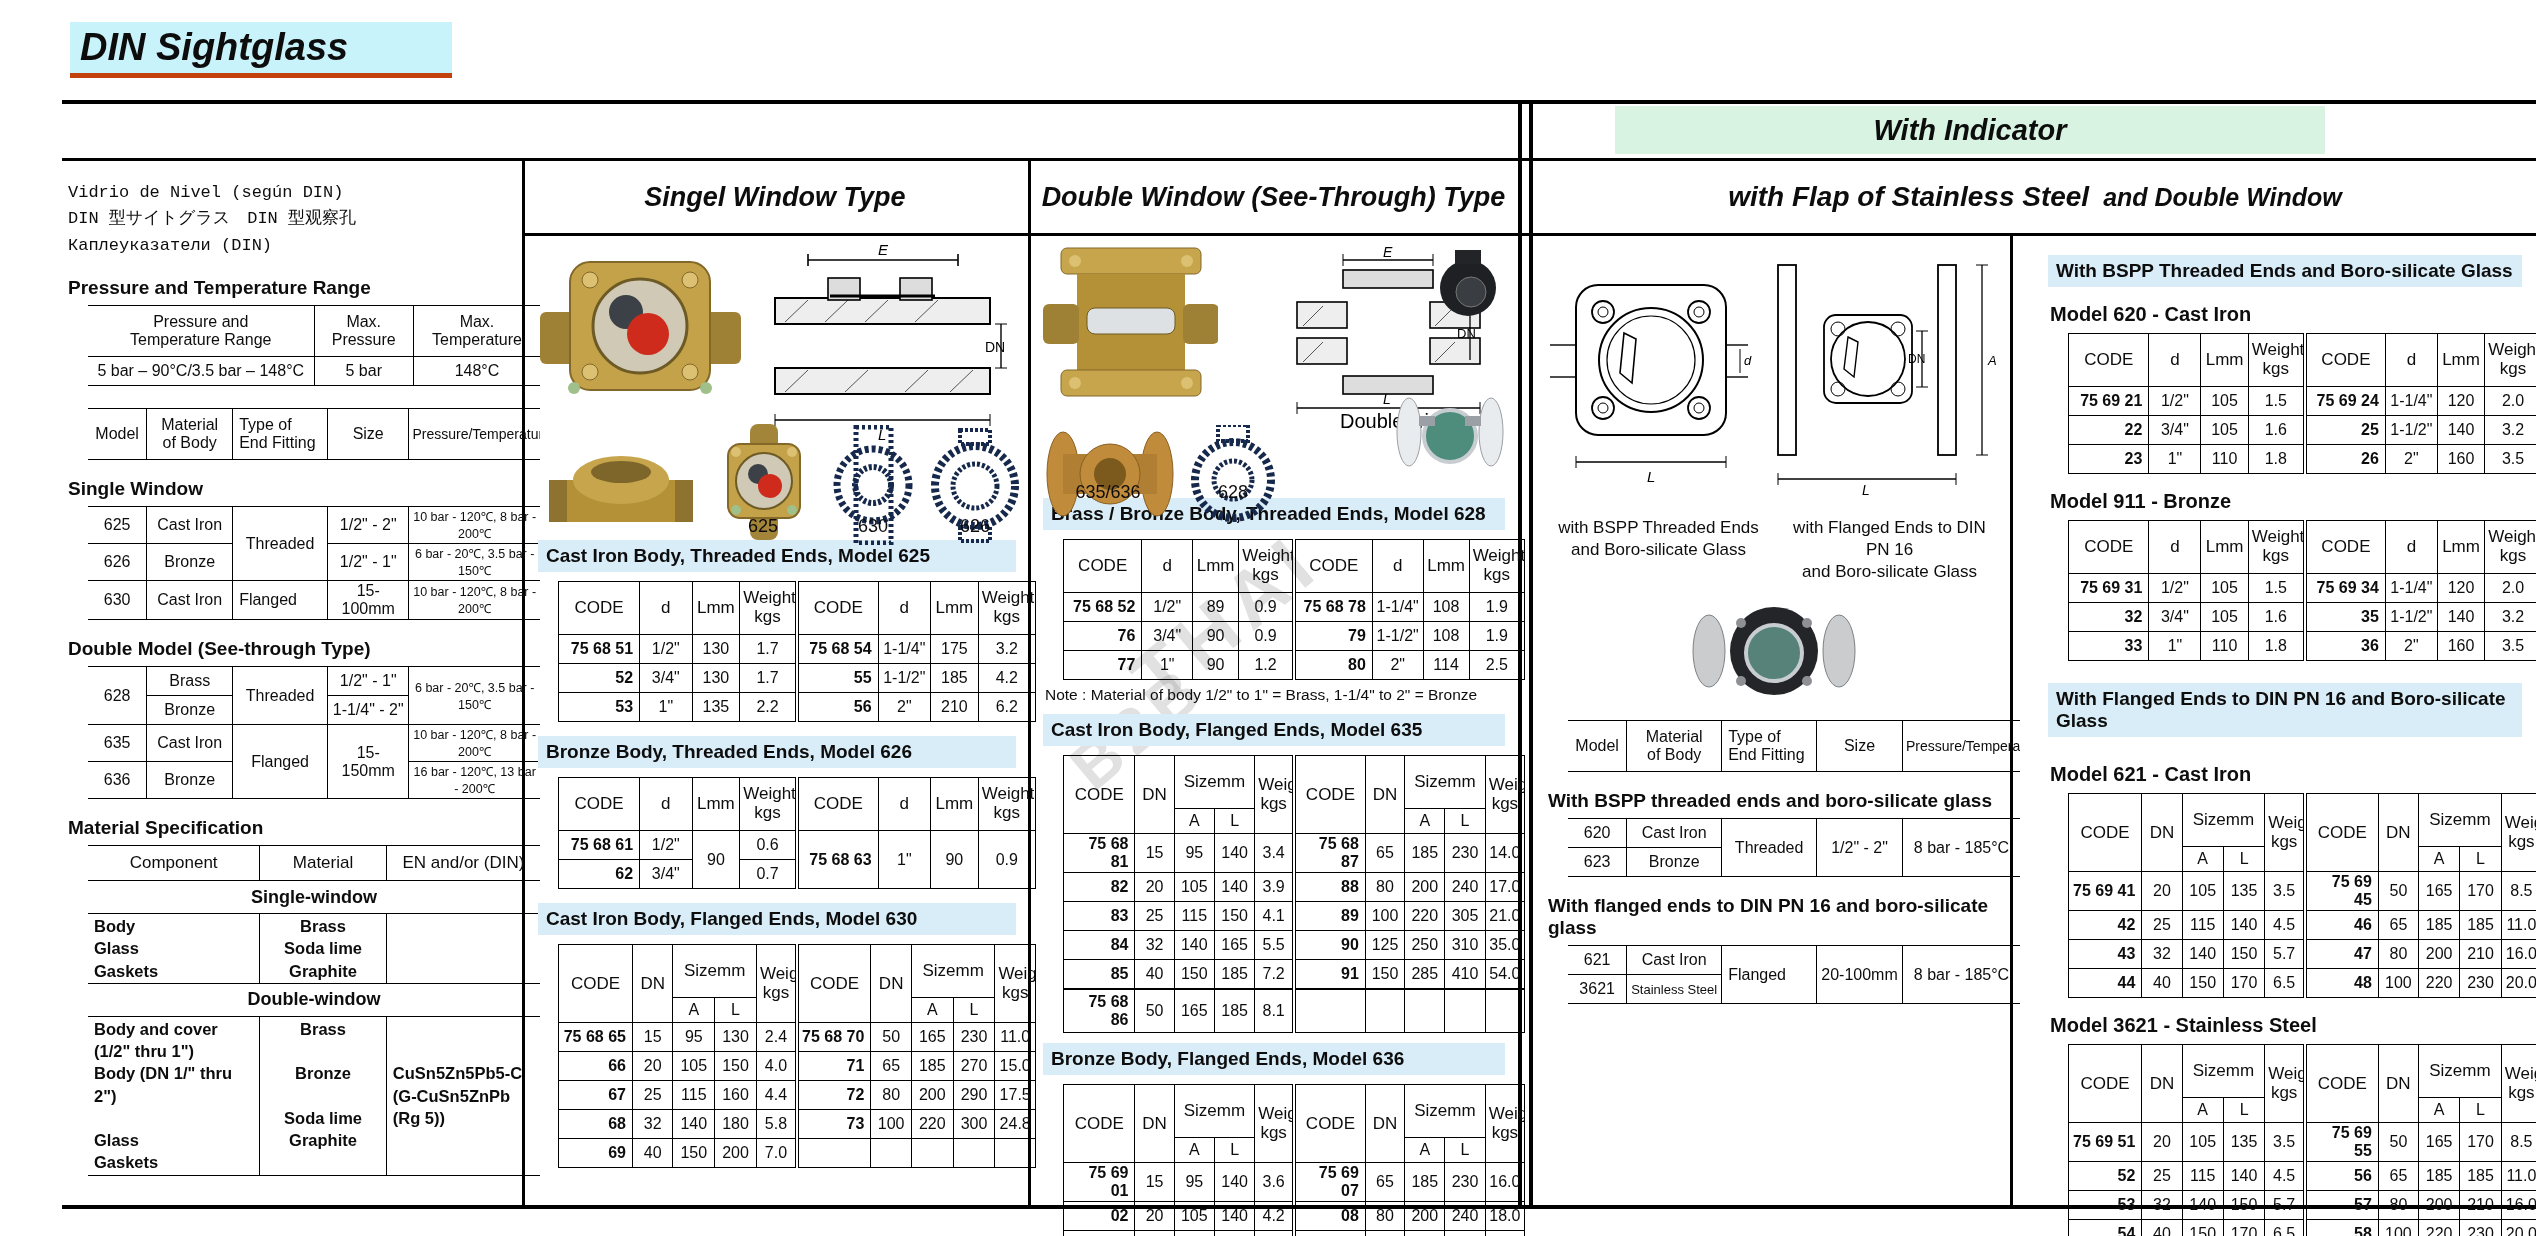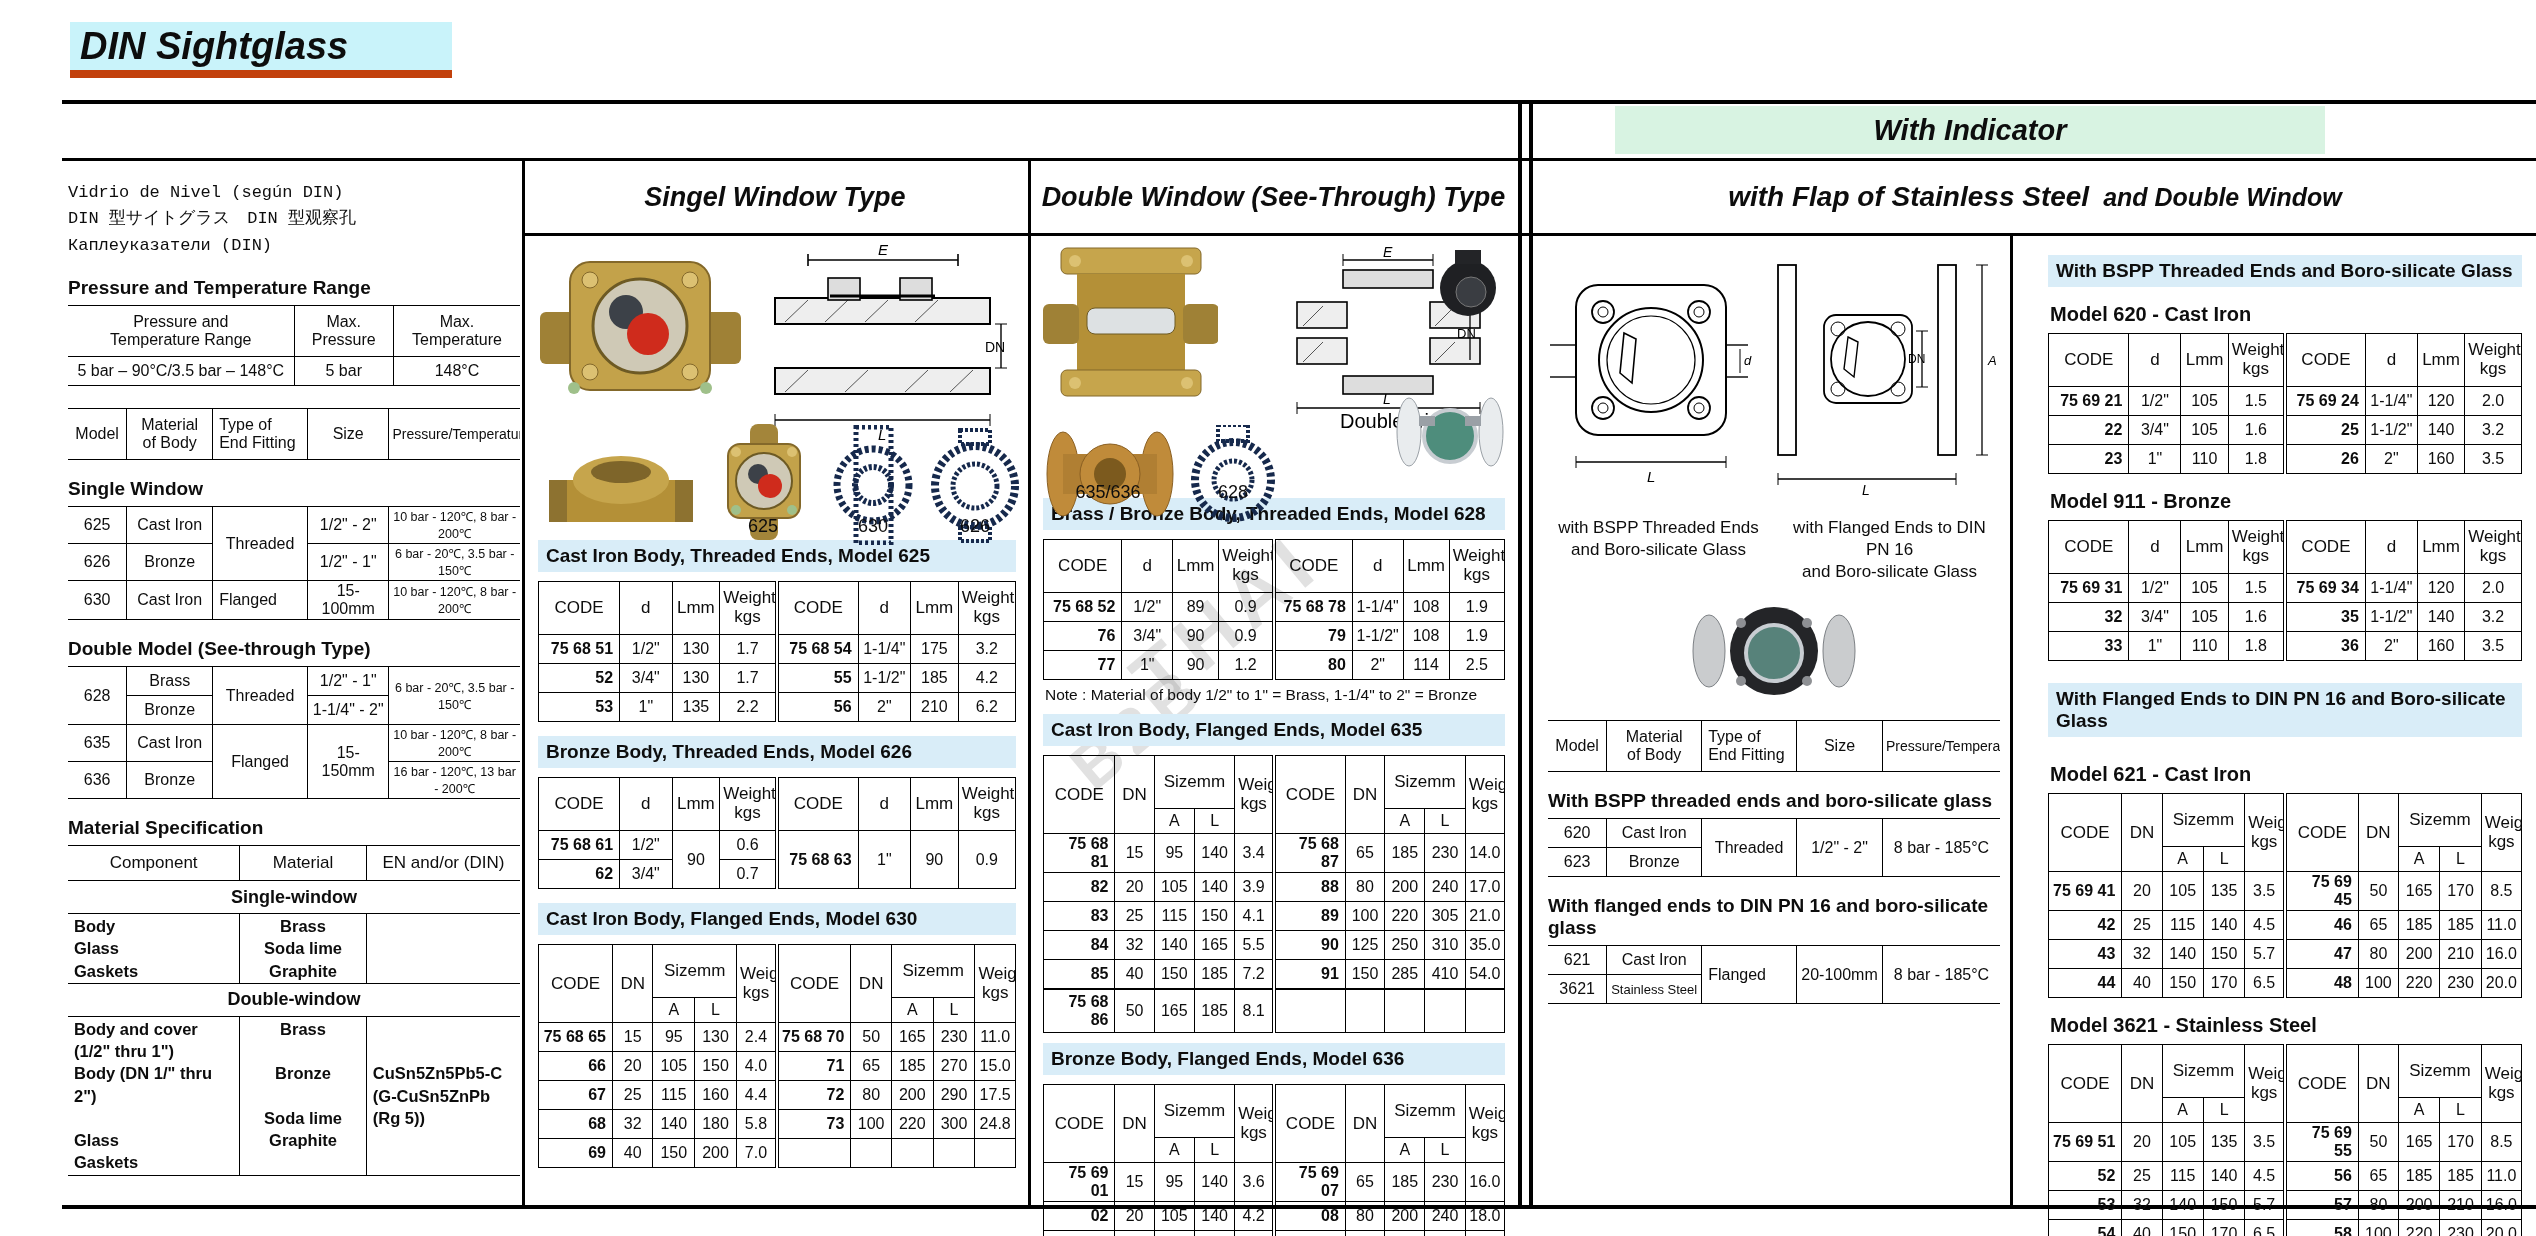--- a/index.html
+++ b/index.html
@@ -1,31 +1,31 @@
 <!DOCTYPE html>
 <html><head>
 <meta charset="utf-8">
 <style>
   html,body{margin:0;padding:0;background:#fff;}
   .page{position:relative;width:2536px;height:1236px;background:#fff;overflow:hidden;
         font-family:"Liberation Sans",sans-serif;color:#0d0d0d;}
   .hl,.vl{position:absolute;background:#000;}
   .title{position:absolute;left:70px;top:22px;width:382px;height:56px;background:#c9f3fa;
-         border-bottom:8px solid #c2410c;font-size:38px;font-weight:bold;font-style:italic;
+         border-bottom:5px solid #c2410c;font-size:38px;font-weight:bold;font-style:italic;
          display:flex;align-items:center;padding-left:10px;box-sizing:border-box;}
   .band{position:absolute;top:106px;height:48px;background:#d8f3e2;display:flex;align-items:center;
         justify-content:center;font-size:29px;font-weight:bold;font-style:italic;}
   .colhead{position:absolute;top:161px;height:72px;display:flex;align-items:center;justify-content:center;
         font-size:27px;font-weight:bold;font-style:italic;gap:14px;}
   .col{position:absolute;}
   .langs{font-size:17px;line-height:1.55;font-family:Liberation Mono, monospace;}
   .sub{font-weight:bold;font-size:19px;margin:18px 0 6px 0;}
   .mname{font-weight:bold;font-size:20px;margin:16px 0 7px 2px;}
   .bar{background:#d9edf8;font-weight:bold;font-size:19px;padding:5px 8px;margin-bottom:9px;}
-  table.dt{border-collapse:collapse;width:100%;table-layout:fixed;}
+  table.dt{border-collapse:collapse;width:100%;table-layout:fixed;margin-left:20px;}
   .dt th,.dt td{border:1.6px solid #000;font-size:16px;text-align:center;padding:1px 3px;height:26px;
         white-space:pre-line;overflow:hidden;}
   .dt thead th{font-weight:normal;font-size:17px;height:50px;}
   .dt thead tr:nth-child(2) th{height:22px;font-size:16px;}
   th.wt{font-size:13.5px;line-height:1.1;}
   .dt td.code{font-weight:bold;text-align:right;padding-right:6px;}
   .mid{border-left:4px double #000 !important;}
   .lt tr > *:first-child{border-left:none;}
   .lt tr > *:last-child{border-right:none;}
   .dt td.pt{font-size:12.5px;}

